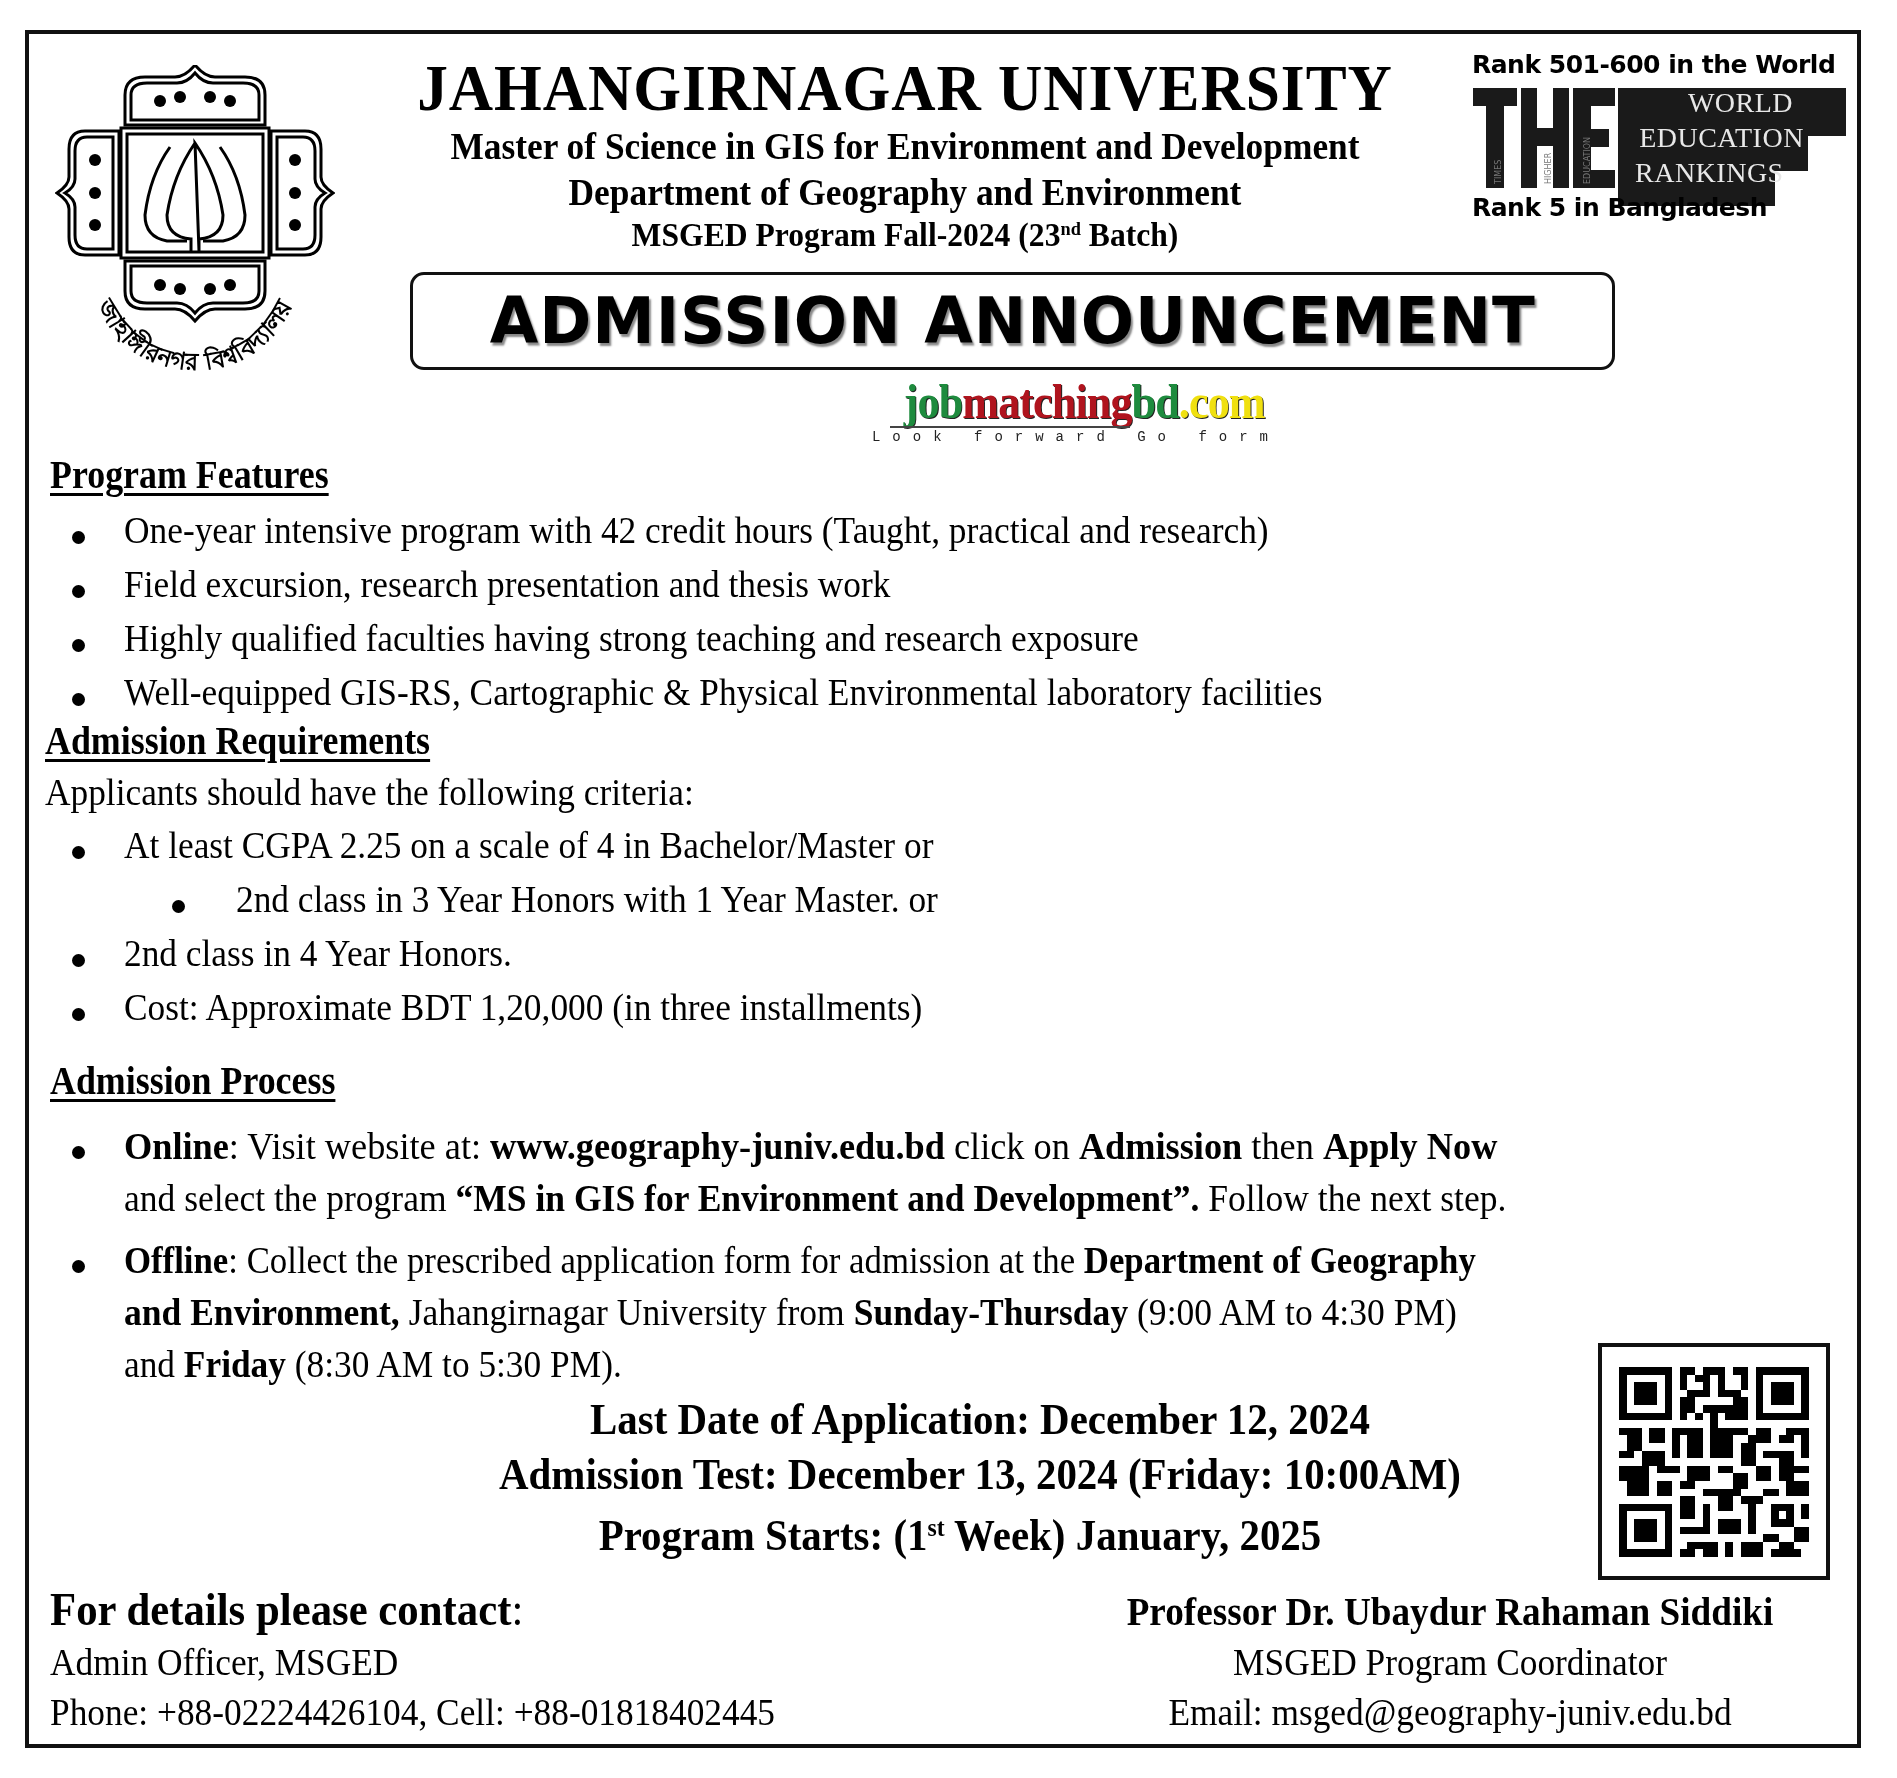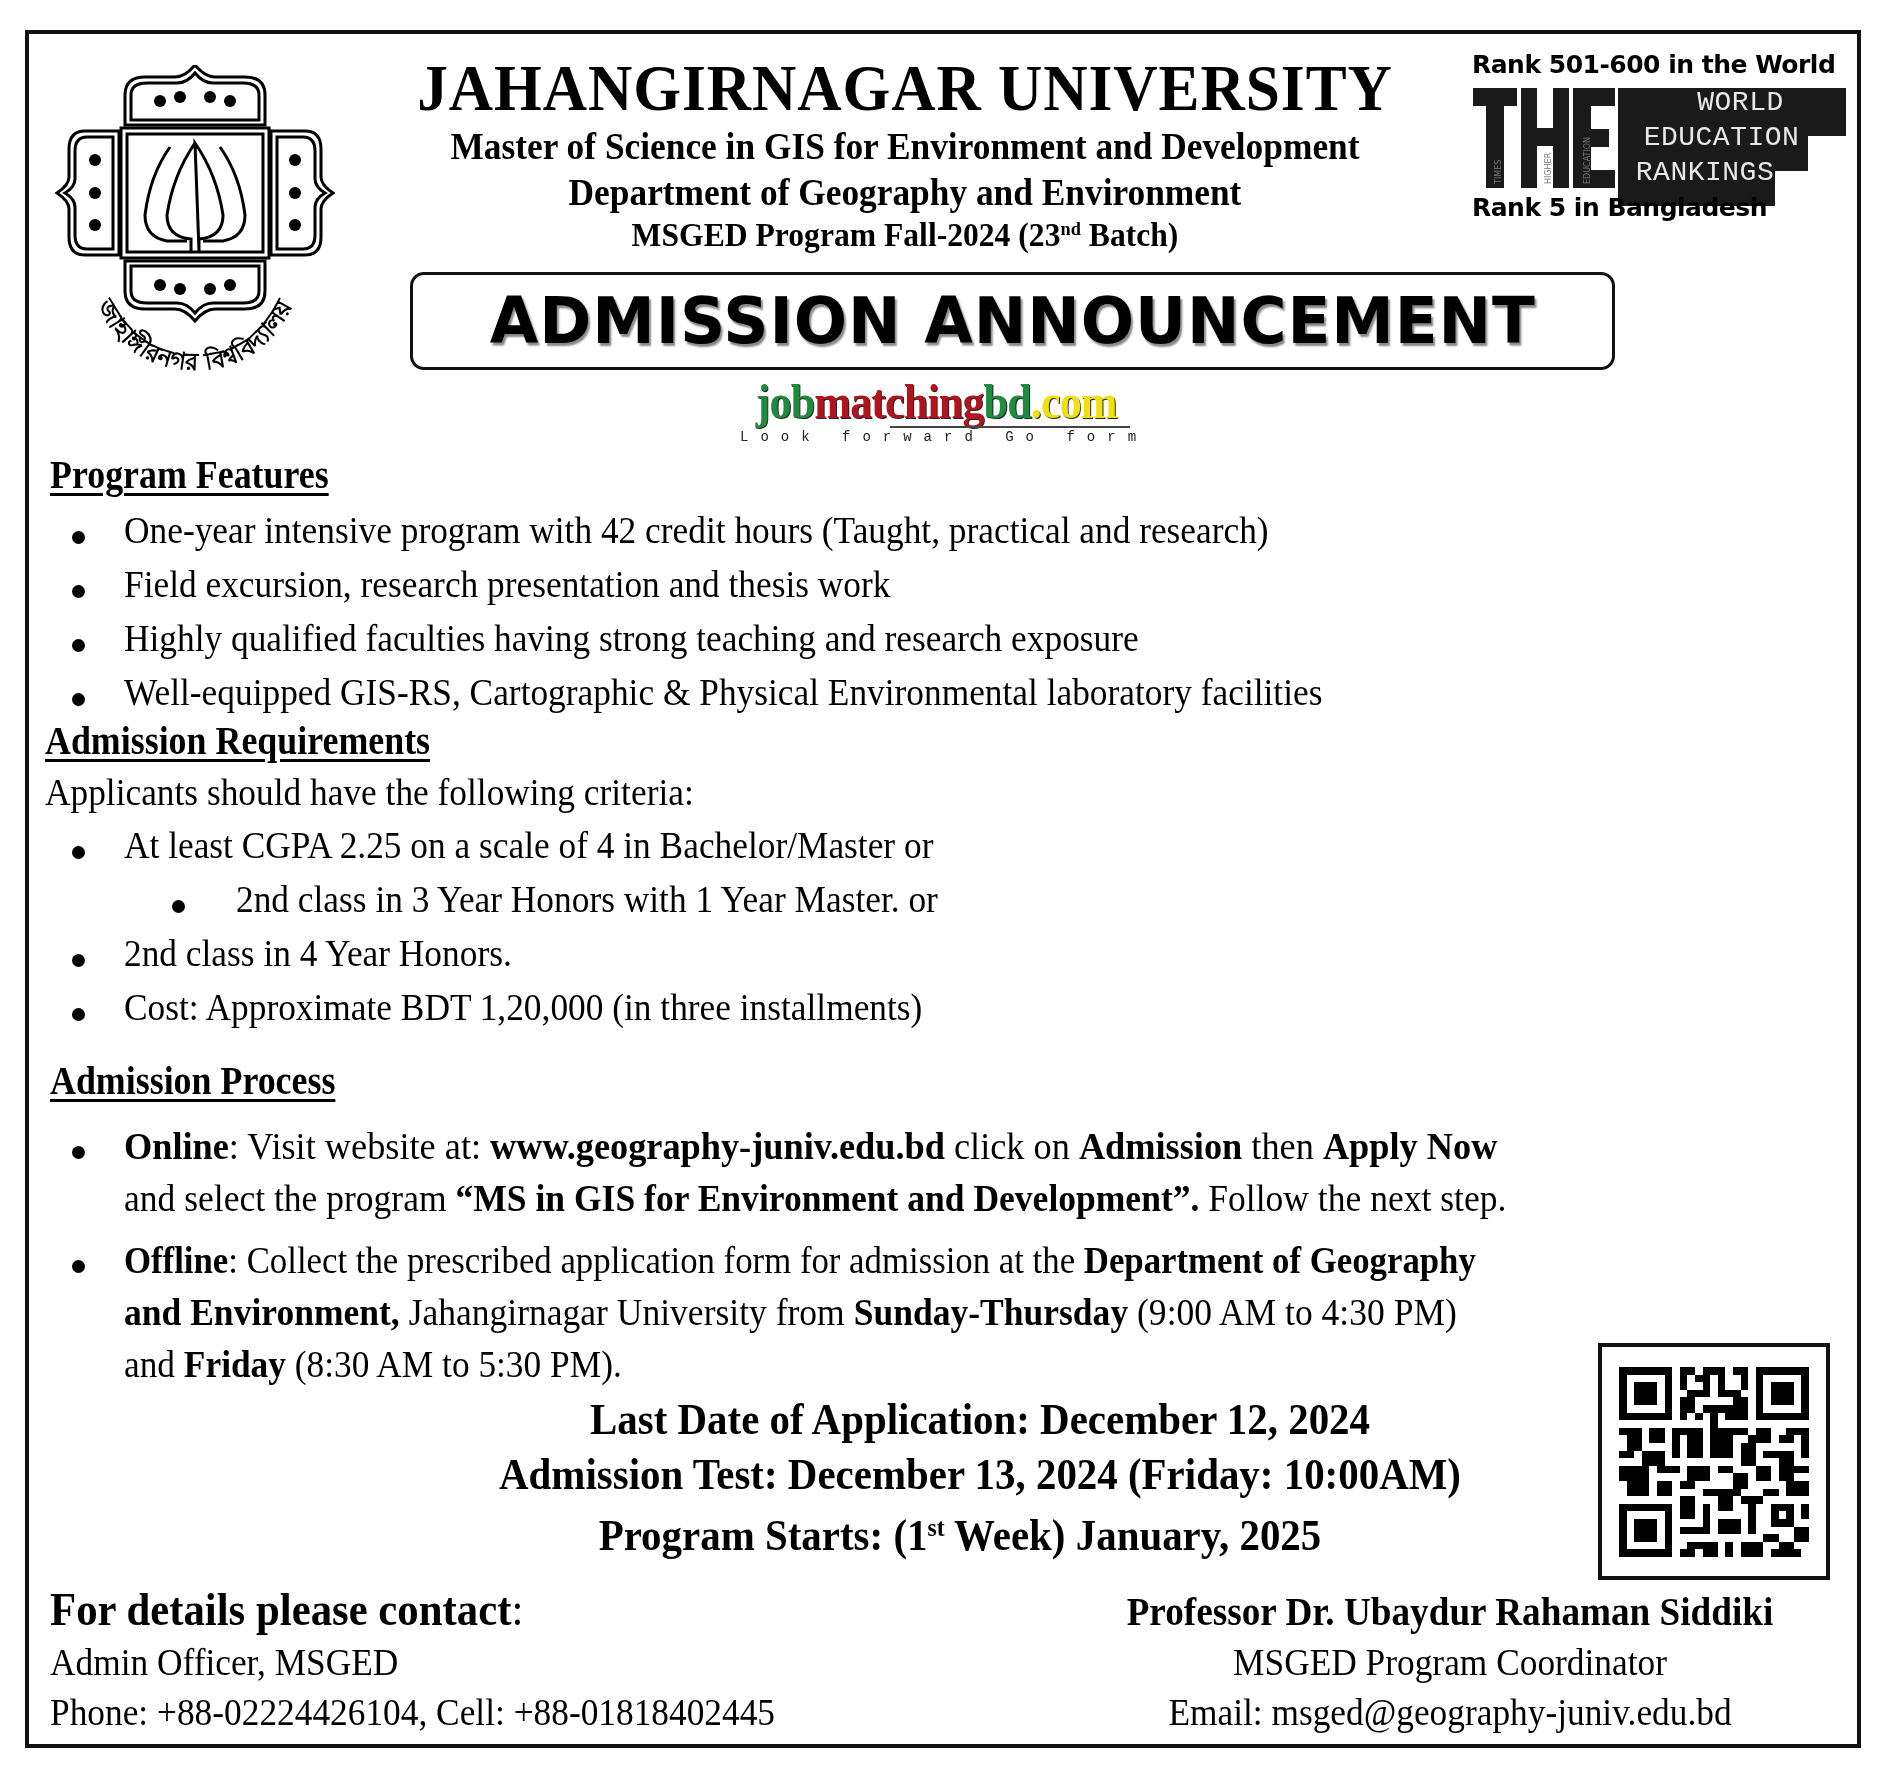--- a/index.html
+++ b/index.html
@@ -18,28 +18,28 @@
   .h-sub2 { top:170px; font-size:38px; transform:scaleX(0.93); }
   .h-sub3 { top:216px; font-size:34px; transform:scaleX(0.93); }
   sup { font-size:0.58em; vertical-align:0.55em; line-height:0; }
 
   
   .the { left:1470px; top:50px; width:390px; height:180px; font-family:"DejaVu Sans", sans-serif;text-align:center; }
   .the-rank1 { position:absolute; left:2px; top:0; font-size:25px; font-weight:bold; letter-spacing:-0.5px; white-space:nowrap; }
   .the-rank2 { position:absolute; left:2px; top:143px; font-size:25px; font-weight:bold; letter-spacing:-0.5px; white-space:nowrap; }
   .the-big { position:absolute; left:3px; top:38px; width:142px; height:100px; }
   .the-bars { position:absolute; left:148px; top:38px; }
-  .the-bar { position:absolute; left:0; height:48px; background:#1a1a1a; color:#e8e8e8; font-size:28px; line-height:30px; padding-left:17px; font-family:Liberation Mono, monospace; letter-spacing:0.5px; white-space:nowrap; font-weight:300; box-sizing:border-box; }
+  .the-bar { position:absolute; left:0; height:48px; background:#1a1a1a; color:#e8e8e8; font-size:28px; line-height:30px; padding-left:17px; font-family:Liberation Serif, serif; letter-spacing:0.5px; white-space:nowrap; font-weight:300; box-sizing:border-box; }
 
   
   .ann { left:410px; top:272px; width:1205px; height:98px; border:3px solid #111; border-radius:14px; box-sizing:border-box; text-align:center; }
   .ann span { display:inline-block; font-family:"DejaVu Sans", sans-serif; font-weight:bold; font-size:64px; line-height:92px; letter-spacing:1px; text-shadow:2px 3px 2px #888; transform:scaleX(0.98); }
 
   
-  .jm { left:740px; top:378px; width:540px; height:70px; text-align:left; }
+  .jm { left:740px; top:378px; width:540px; height:70px; text-align:right; }
   .jm-word { font-family:"Liberation Serif", serif; font-weight:bold; font-size:48px; line-height:48px; display:inline-block; transform:scaleX(0.92); letter-spacing:-1px; text-shadow:1px 1px 0 #222; }
   .jm-green { color:#1e8b3e; } .jm-red { color:#b0141e; } .jm-yellow { color:#f0e010; }
   .jm-line { position:absolute; left:150px; right:150px; top:48px; height:2px; background:#444; }
   .jm-tag { position:absolute; left:0; right:0; top:51px; font-family:"Liberation Mono", monospace; font-size:14px; letter-spacing:12px; color:#222; }
 
   
   .sec { font-weight:bold; font-size:39px; text-decoration:underline; text-decoration-thickness:3px; text-underline-offset:5px; white-space:nowrap; transform:scaleX(0.92); transform-origin:left; }
   .line { font-size:38px; white-space:nowrap; transform-origin:left; transform:scaleX(0.93); }
   .bul { position:absolute; width:13px; height:13px; border-radius:50%; background:#000; }
   .proc { font-size:38px; white-space:nowrap; transform-origin:left; }

